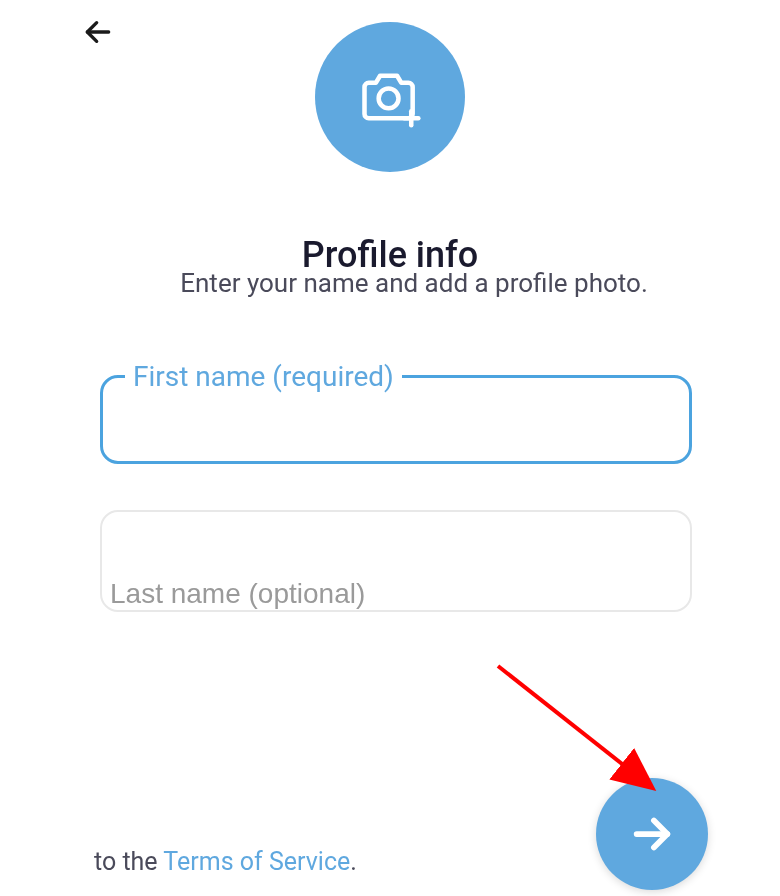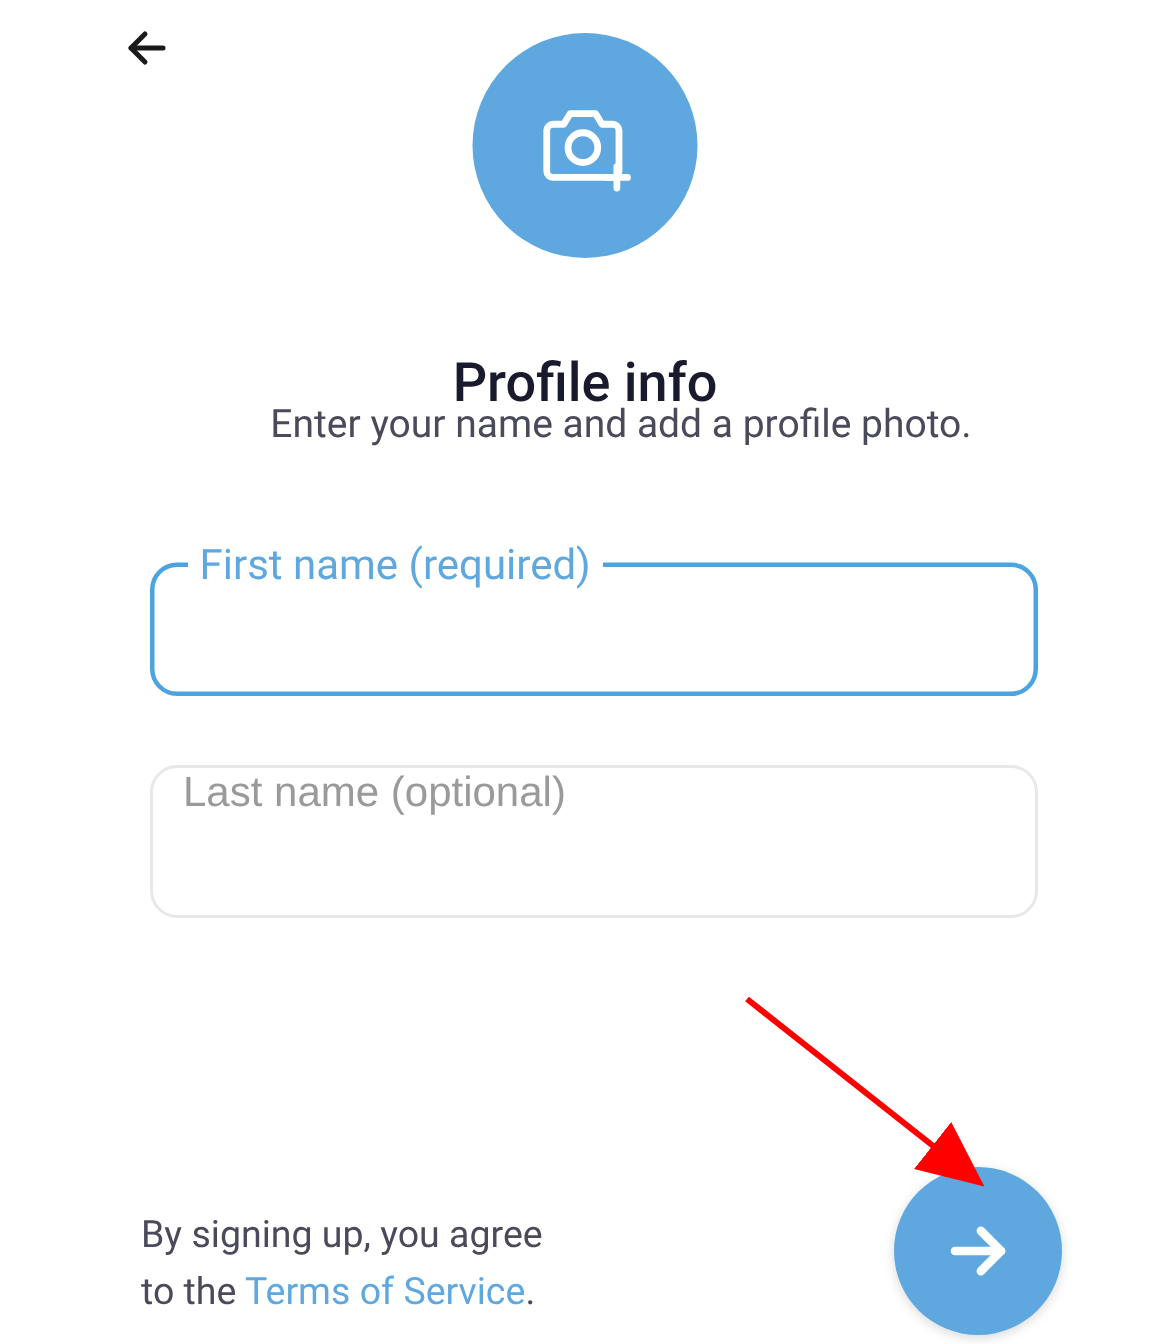--- a/index.html
+++ b/index.html
@@ -102,22 +102,22 @@
     }
     .field-last {
       position: absolute;
       top: 510px;
       left: 100px;
       right: 88px;
       height: 102px;
       border: 2px solid #e8e8e8;
       border-radius: 18px;
       display: flex;
-      align-items: flex-start;
-      padding: 0 20px;
+      align-items: flex-end;
+      padding: 0 8px;
     }
     .field-last input {
       border: none;
       outline: none;
       width: 100%;
       font-size: 28px;
       background: transparent;
       color: #333;
     }
     .field-last input::placeholder {
@@ -190,21 +190,21 @@
     <legend>First name (required)</legend>
     <input type="text" autofocus="" value="" style="">
   </fieldset>
 </div>
 
 <div class="field-last">
   <input type="text" placeholder="Last name (optional)" style="">
 </div>
 
 <div class="tos">
-  <span>By signing up, you agree</span><br>
+  <br>
   <span>to the </span><span class="tos-link">Terms of Service</span><span>.</span>
 </div>
 
 <div class="fab">
   <svg viewBox="0 0 24 24" fill="none" stroke="#ffffff" stroke-width="3" stroke-linecap="round" stroke-linejoin="round">
     <line x1="4" y1="12" x2="20" y2="12"></line>
     <polyline points="13 5 20 12 13 19"></polyline>
   </svg>
 </div>
 

